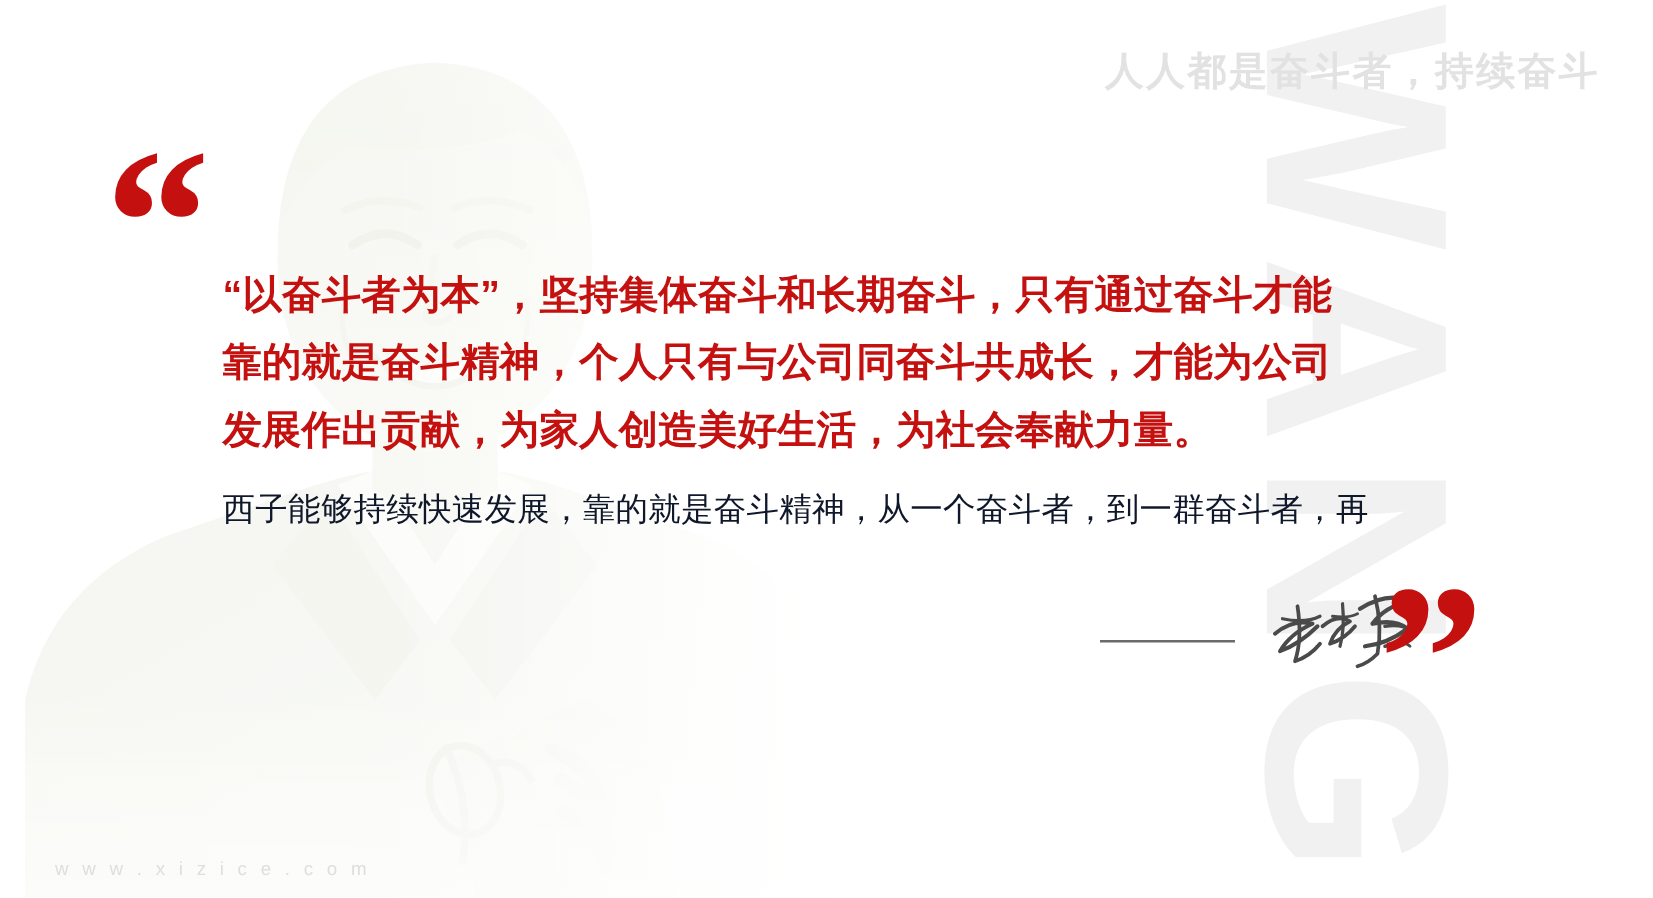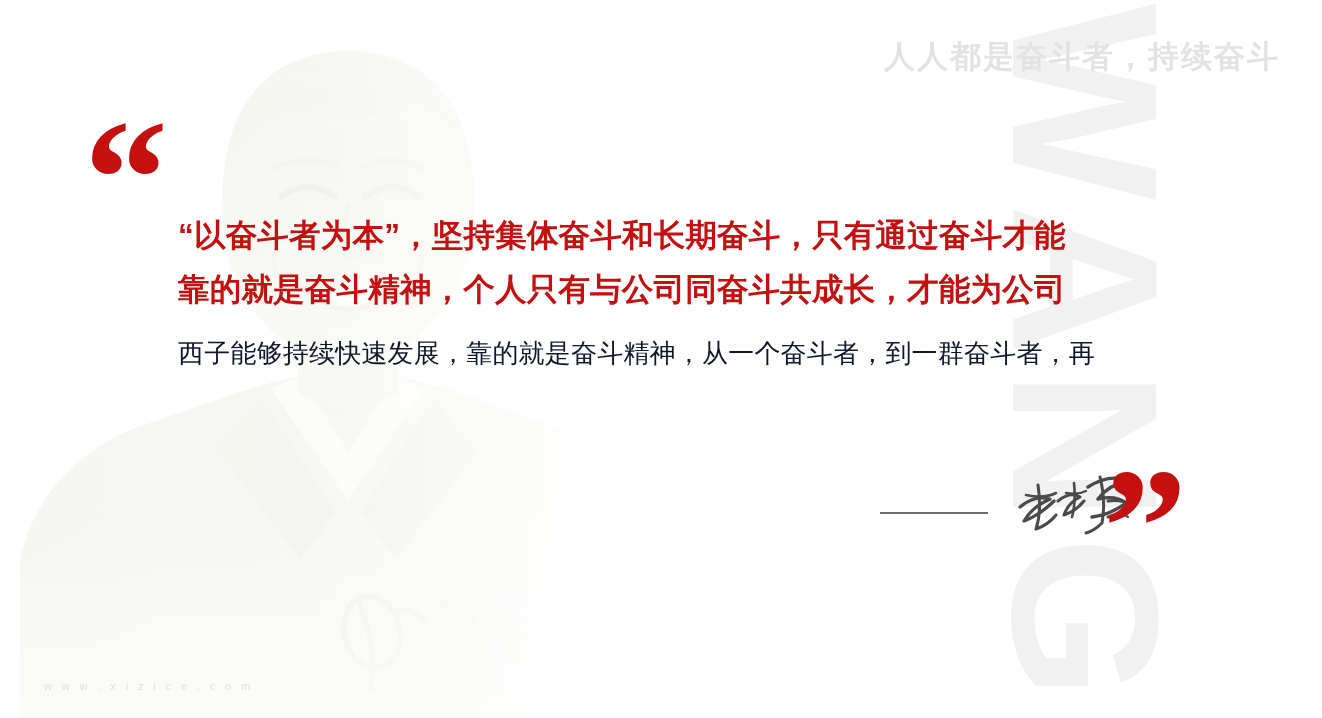--- a/index.html
+++ b/index.html
@@ -160,22 +160,22 @@
     margin-left: 26px;
     width: 128px;
     height: 68px;
   }
   .sig-mark svg { display:block; width:100%; height:100%; }
 
   
   .footer-url {
     position: absolute;
     left: 44px;
-    bottom: 26px;
-    font-size: 11px;
+    bottom: 14px;
+    font-size: 15px;
     letter-spacing: 3.4px;
     color: #dedede;
     white-space: nowrap;
   }
 </style>
 </head>
 <body>
 
 <div id="slide">
 
@@ -243,20 +243,21 @@
   <div class="wang-watermark">WANG</div>
 
   <div class="header-slogan">人人都是奋斗者，持续奋斗</div>
 
   <div class="quote-open">“</div>
 
   <div class="quote-block">
     <div class="quote-red">
       <span class="line">“以奋斗者为本”，坚持集体奋斗和长期奋斗，只有通过奋斗才能</span>
       <span class="line">靠的就是奋斗精神，个人只有与公司同奋斗共成长，才能为公司</span>
+      <span class="line">发展作出贡献，为家人创造美好生活，为社会奉献力量。</span>
     </div>
     <div class="quote-gray">
       <span class="line">西子能够持续快速发展，靠的就是奋斗精神，从一个奋斗者，到一群奋斗者，再</span>
     </div>
   </div>
 
   <div class="signature-row">
     <div class="sig-rule"></div>
     <div class="sig-mark">
       <svg viewBox="0 0 128 68" xmlns="http://www.w3.org/2000/svg" aria-hidden="true">

